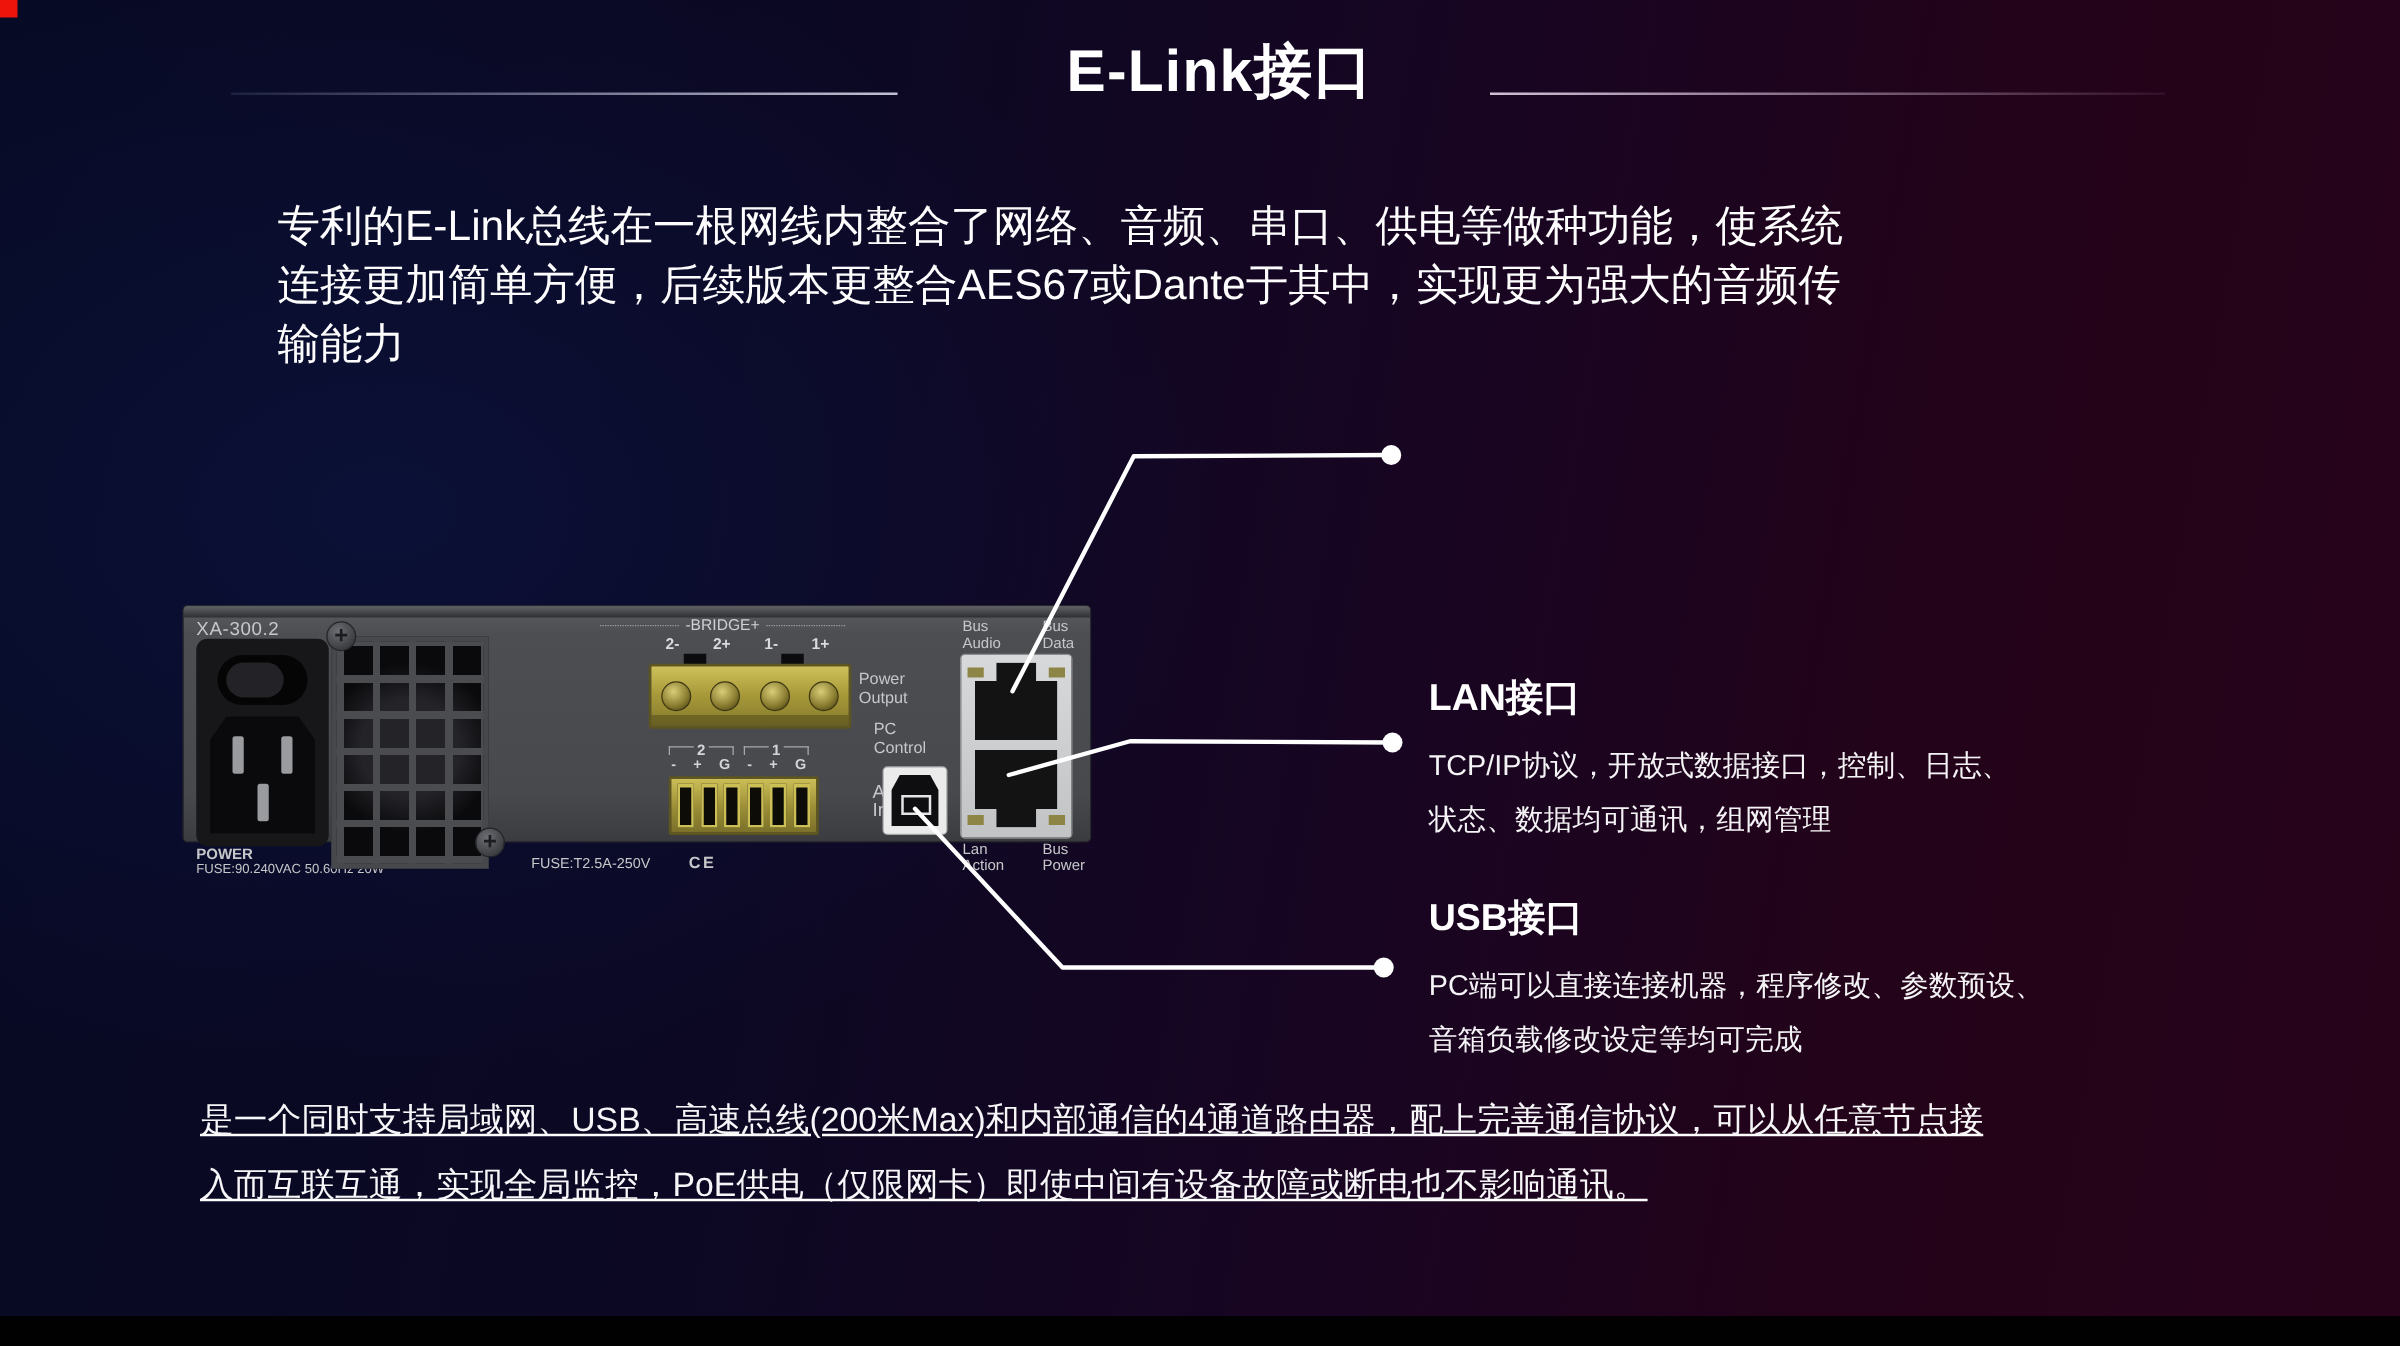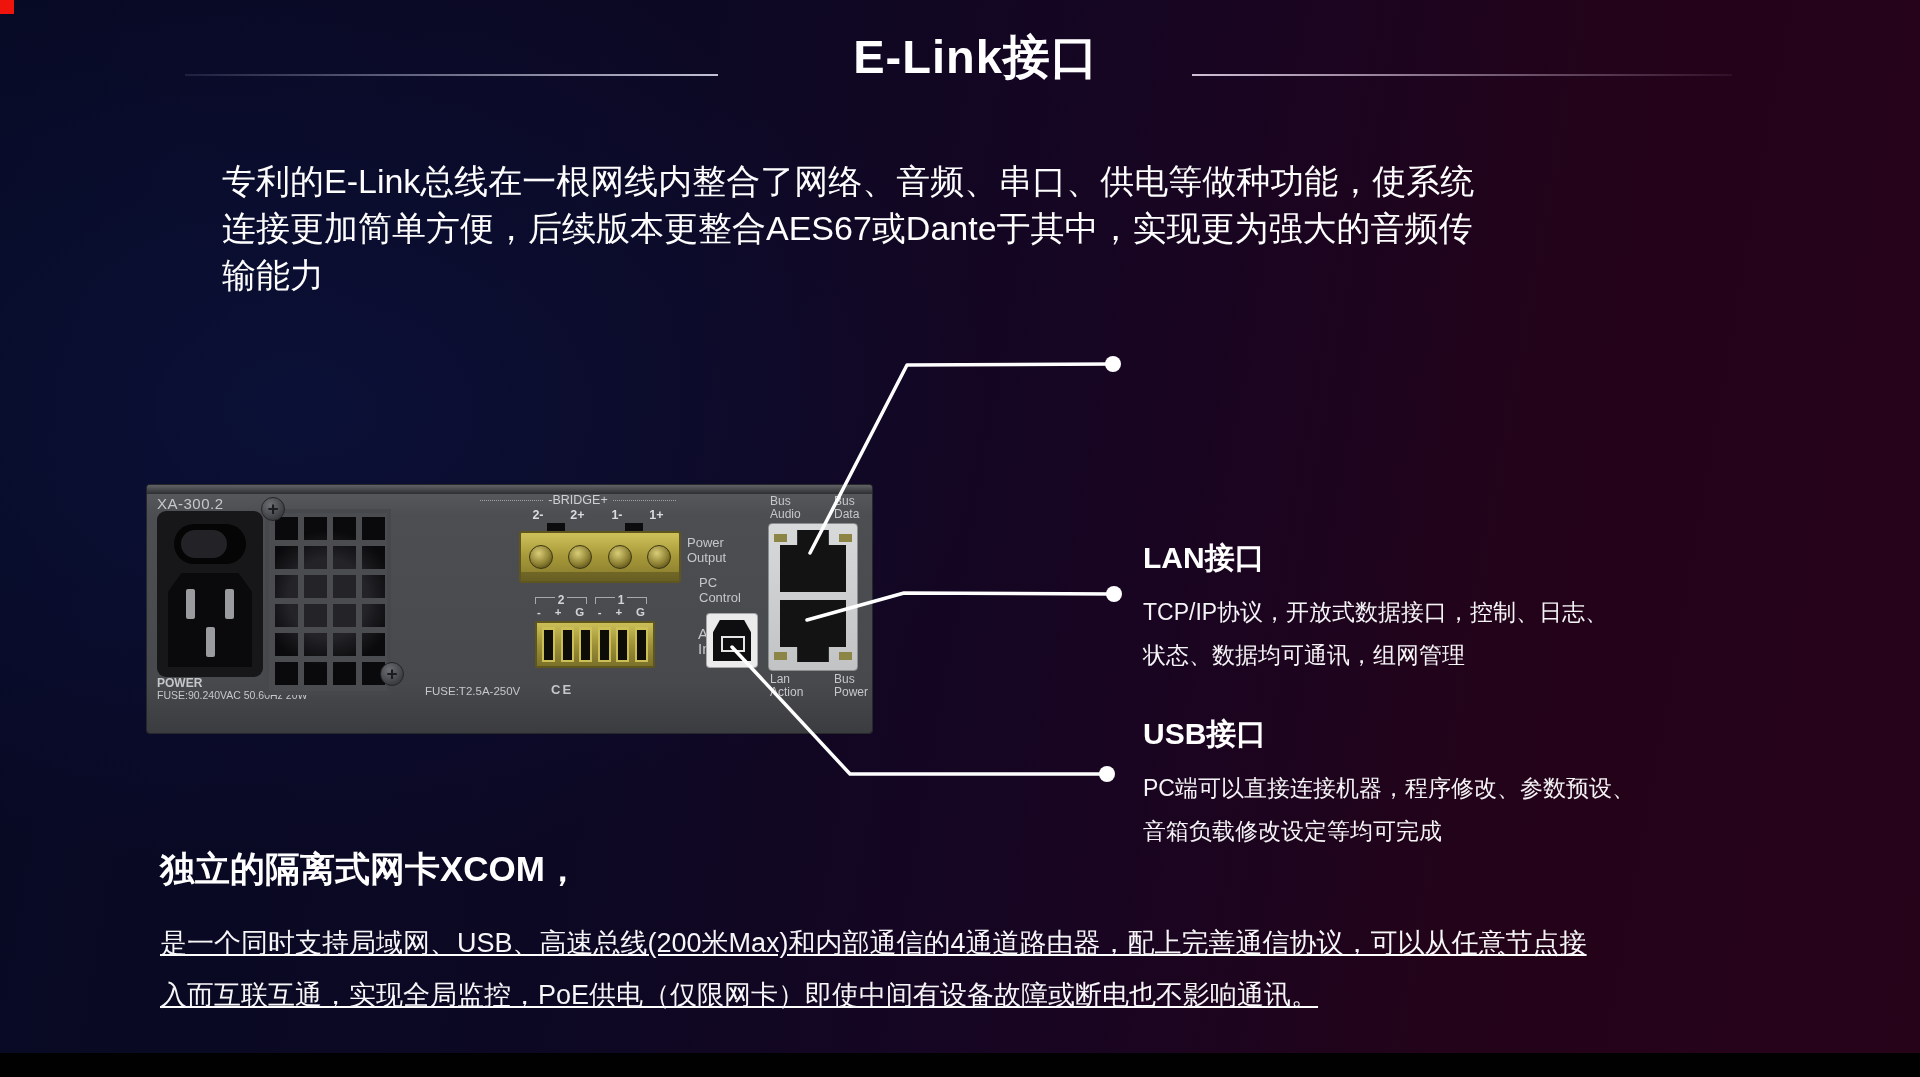--- a/index.html
+++ b/index.html
@@ -34,21 +34,21 @@
 
   
   .footer{left:160px;top:846px;width:1620px;}
   .footer h2{margin:0;font-size:35px;font-weight:bold;color:#fff;}
   .footer .body{margin-top:24px;text-decoration:underline;}
   .footer .ln{font-size:27px;line-height:52px;color:#f6f5f7;}
 
   .bottom-bar{left:0;bottom:0;width:100%;height:24px;background:#010101;}
 
   
-  .device{left:147px;top:485px;width:725px;height:248px;background:linear-gradient(180deg,#5a5b5f 0%,#4d4e52 12%,#48494d 80%,#3b3c40 100%);border-radius:3px;box-shadow:0 0 0 1px #26272b;}
+  .device{left:147px;top:485px;width:725px;height:188px;background:linear-gradient(180deg,#5a5b5f 0%,#4d4e52 12%,#48494d 80%,#3b3c40 100%);border-radius:3px;box-shadow:0 0 0 1px #26272b;}
   .device::before{content:"";position:absolute;left:0;top:0;width:100%;height:9px;background:linear-gradient(180deg,#616266,#2e2f33);border-radius:3px 3px 0 0;}
   .dlabel{position:absolute;color:#c6c7c9;font-size:12px;line-height:13px;}
   .model{left:10px;top:12px;font-size:15px;letter-spacing:0.5px;}
 
   .power-module{position:absolute;left:10px;top:26px;width:106px;height:166px;background:#17171a;border-radius:9px;}
   .rocker{position:absolute;left:17px;top:13px;width:72px;height:40px;background:#050506;border-radius:20px;}
   .rocker i{position:absolute;left:7px;top:6px;width:46px;height:28px;background:#232327;border-radius:14px;}
   .iec{position:absolute;left:11px;top:62px;width:84px;height:94px;background:#0a0a0c;clip-path:polygon(0 20%,16% 0,84% 0,100% 20%,100% 100%,0 100%);}
   .iec i{position:absolute;width:9px;height:30px;background:#9a9b9e;border-radius:2px;}
   .iec .p1{left:18px;top:16px;} .iec .p2{left:57px;top:16px;} .iec .p3{left:38px;top:54px;}
@@ -247,21 +247,20 @@
     <div class="ln">状态、数据均可通讯，组网管理</div>
   </div>
 
   <div class="abs callout-text co-usb">
     <h3>USB接口</h3>
     <div class="ln">PC端可以直接连接机器，程序修改、参数预设、</div>
     <div class="ln">音箱负载修改设定等均可完成</div>
   </div>
 
   <div class="abs footer">
-    <h2>独立的隔离式网卡XCOM，</h2>
     <div class="body">
       <div class="ln">是一个同时支持局域网、USB、高速总线(200米Max)和内部通信的4通道路由器，配上完善通信协议，可以从任意节点接</div>
       <div class="ln">入而互联互通，实现全局监控，PoE供电（仅限网卡）即使中间有设备故障或断电也不影响通讯。</div>
     </div>
   </div>
 
   <div class="abs bottom-bar"></div>
 </div>
 
 </body></html>

